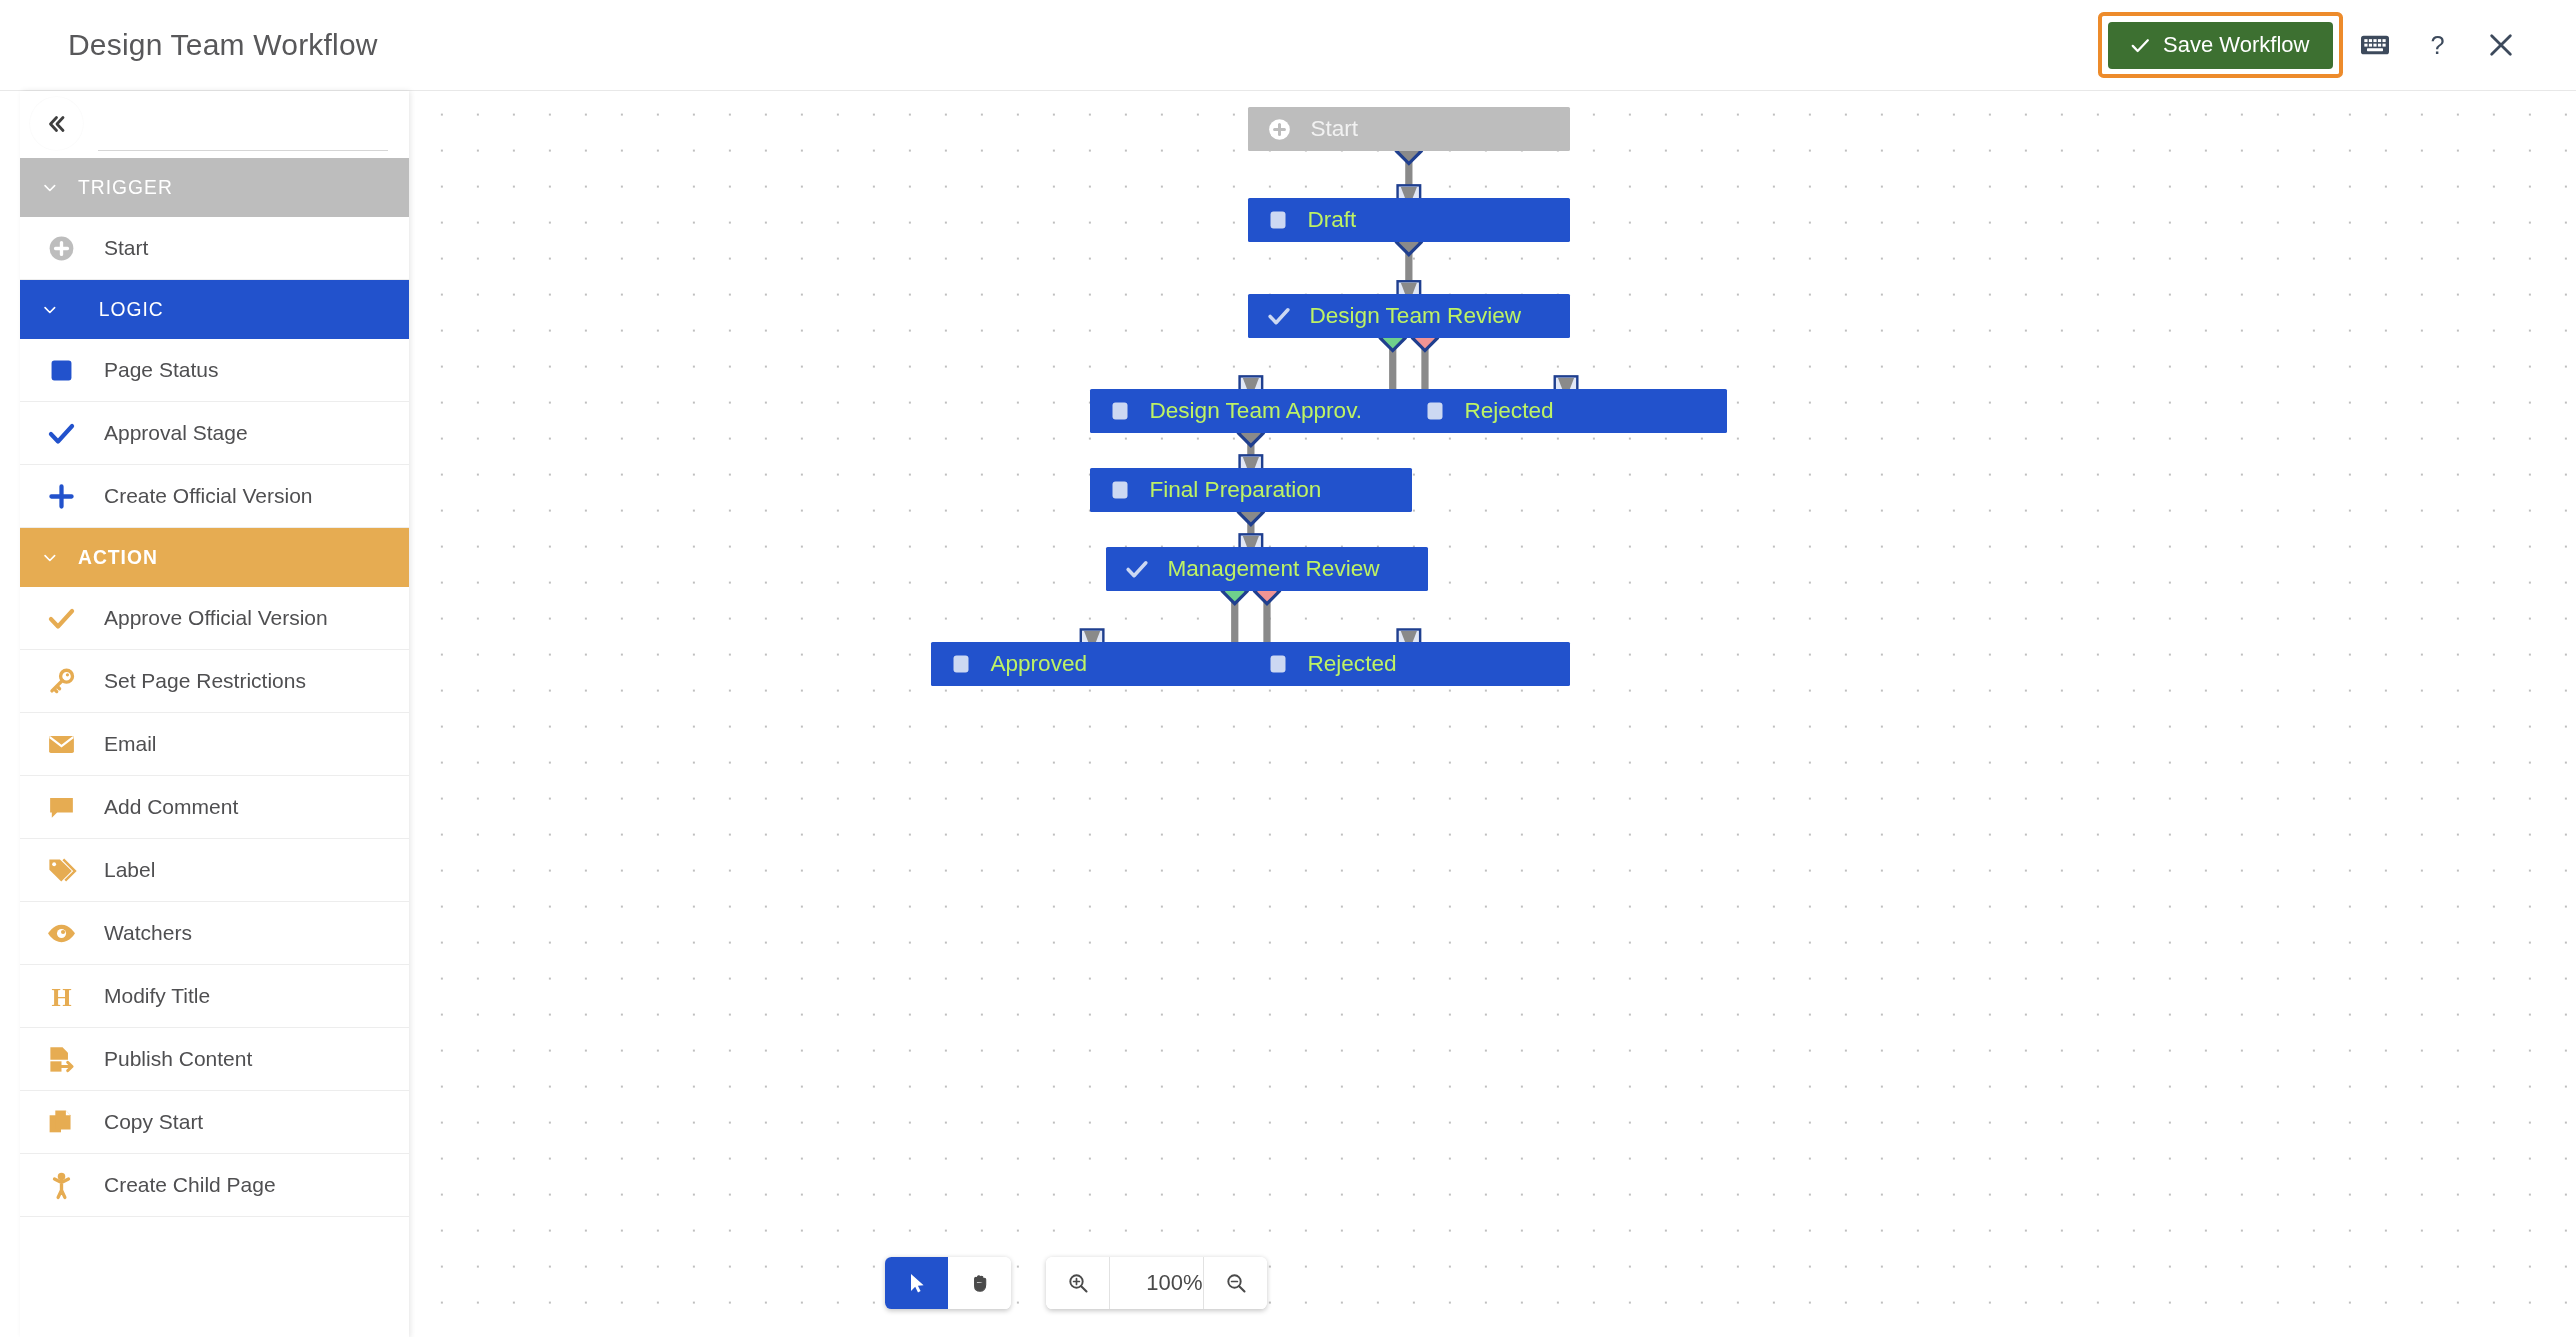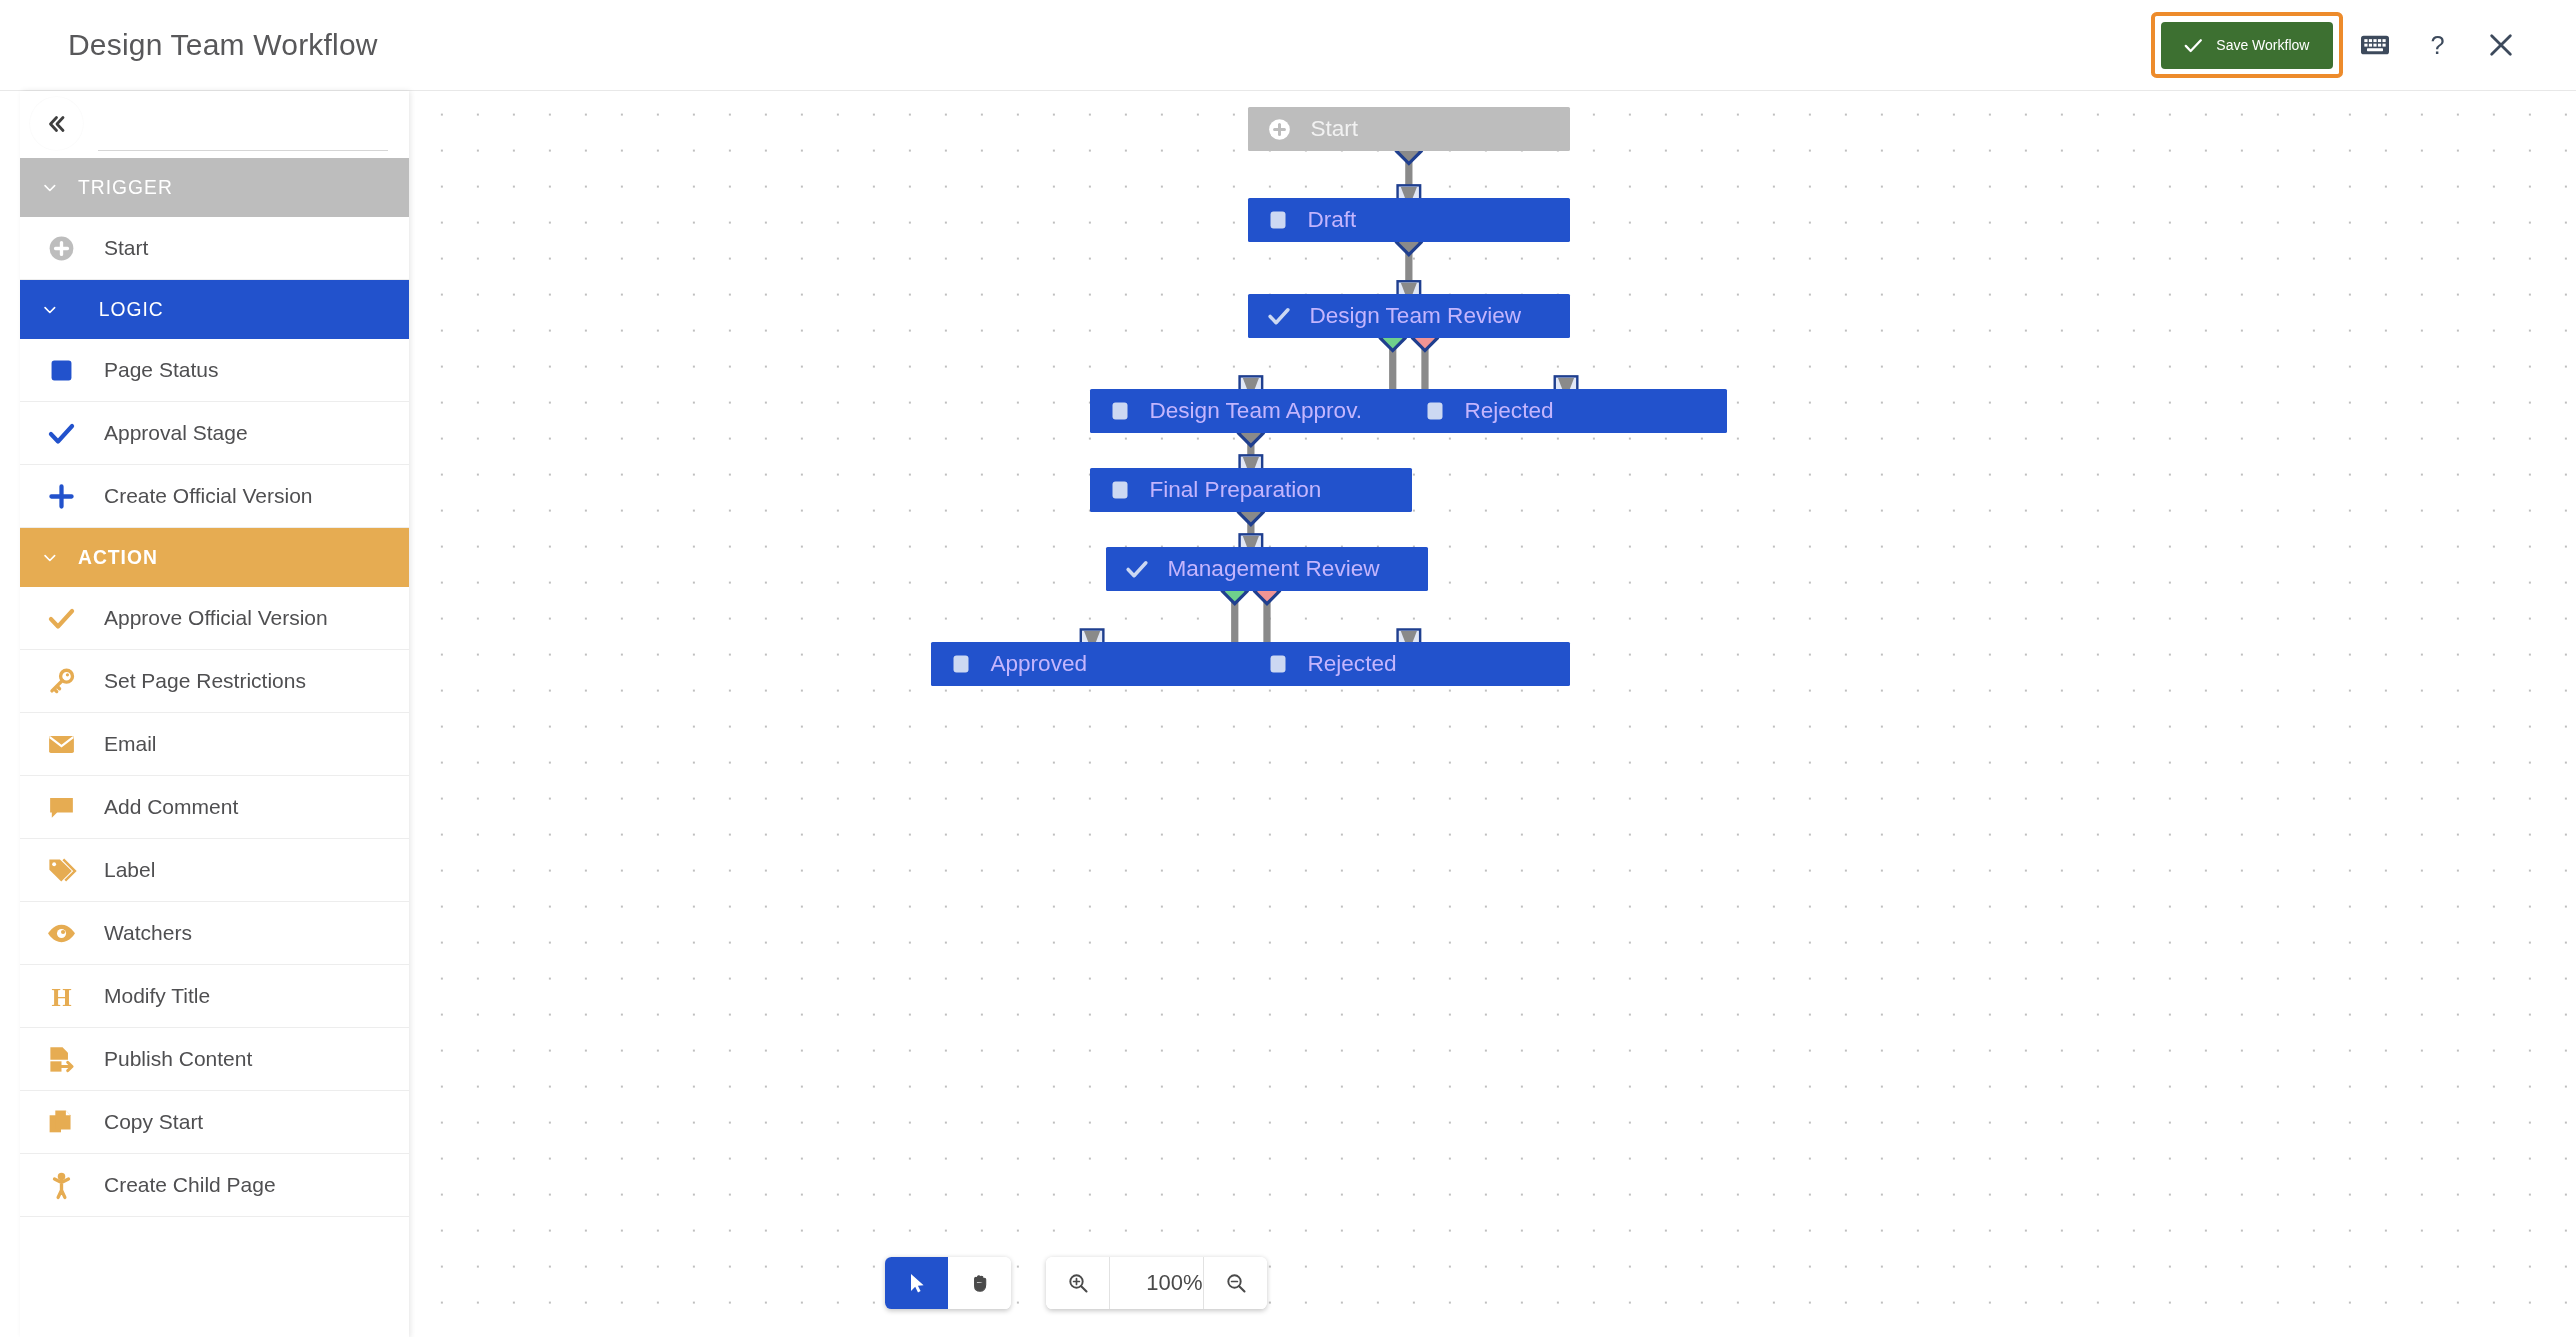--- a/index.html
+++ b/index.html
@@ -32,21 +32,21 @@
     border-radius: 5.6px;
     padding: 5.6px;
     background: #fff;
     display: inline-flex;
   }
   #save-btn {
     background: #3d7031; color: #fff;
     border: none; border-radius: 4px;
     height: 47px; padding: 0 24px 0 21px;
     display: inline-flex; align-items: center; gap: 12px;
-    font-size: 14px; font-family: "Liberation Sans", sans-serif;
+    font-size: 22px; font-family: "Liberation Sans", sans-serif;
     cursor: pointer; white-space: nowrap;
   }
   #save-btn .chk { display: block; width: 22.6px; height: 22.6px; }
   .hdr-icon-btn {
     width: 63px; height: 63px;
     display: flex; align-items: center; justify-content: center;
     background: none; border: none; cursor: pointer;
   }
   .hdr-icon-btn svg { display: block; }
 
@@ -115,21 +115,21 @@
     background-position: 8.9px 5.6px;
     overflow: hidden;
   }
   #edges { position: absolute; left: 0; top: 0; width: 2161px; height: 1247px; }
 
   .node {
     position: absolute;
     display: flex; align-items: center;
     padding-left: 17.7px; gap: 17.7px;
     border-radius: 1.6px;
-    color: #c4b5fd;
+    color: #bef264;
     font-size: 22.6px;
     white-space: nowrap; overflow: hidden;
     cursor: pointer; user-select: none;
   }
   .node.blue { background: #2252cc; }
   .node.gray { background: #bdbdbd; color: #f2f2f2; }
   .node-icon { flex: none; display: flex; align-items: center; justify-content: center; }
   .node-icon svg { display: block; }
   .node-label { overflow: hidden; text-overflow: clip; }
 

